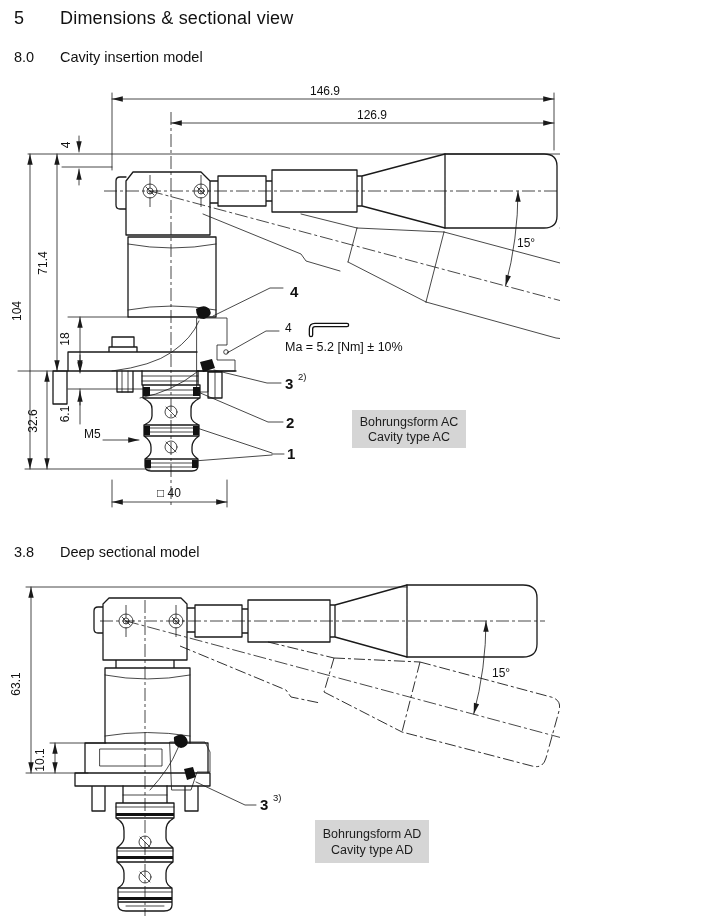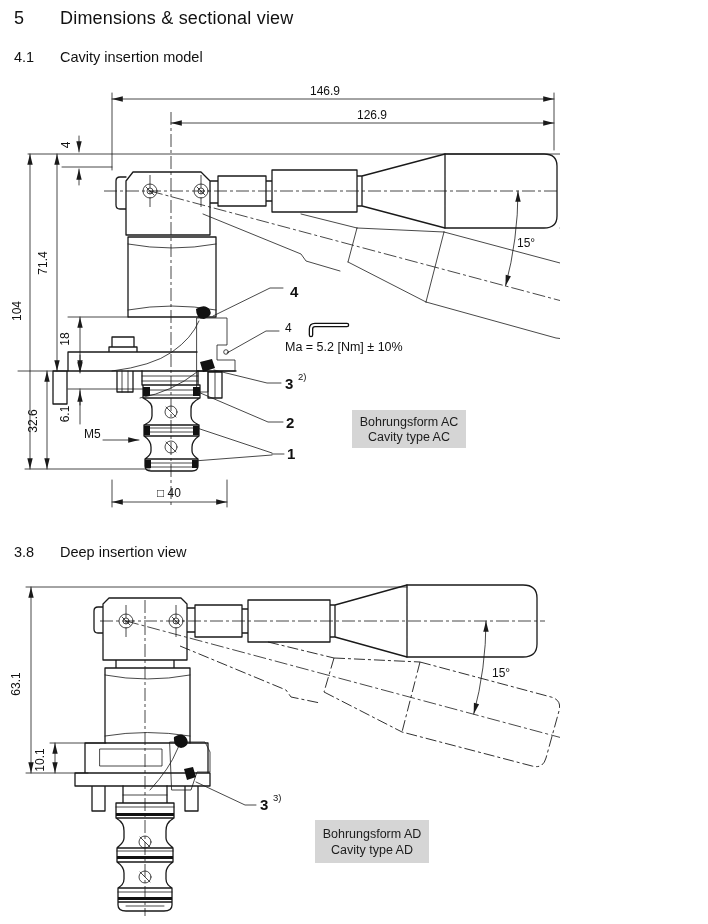--- a/index.html
+++ b/index.html
@@ -23,23 +23,23 @@
   .boxt{font-size:12.5px;fill:#1c1c1c;text-anchor:middle;}
   .mid{text-anchor:middle;}
 </style>
 </head>
 <body>
 
 <div id="page">
 
   <div class="h1"><span class="hnum">5</span><span>Dimensions &amp; sectional view</span></div>
 
-  <div class="h2"><span class="hnum">4.1</span><span>Cavity insertion model</span></div>
-
-  <div class="h3"><span class="hnum">3.8</span><span>Deep insertion view</span></div>
+  <div class="h2"><span class="hnum">8.0</span><span>Cavity insertion model</span></div>
+
+  <div class="h3"><span class="hnum">3.8</span><span>Deep sectional model</span></div>
 
   <svg width="708" height="924" viewBox="0 0 708 924">
     <defs>
       <pattern id="hp" patternUnits="userSpaceOnUse" width="6" height="6" patternTransform="rotate(45)">
         <line x1="0" y1="0" x2="0" y2="6" stroke="#333" stroke-width="1"></line>
       </pattern>
       <marker id="ar" viewBox="0 0 12 12" refX="11" refY="6" markerWidth="13" markerHeight="13" markerUnits="userSpaceOnUse" orient="auto-start-reverse">
         <path d="M1,3.5 L11,6 L1,8.5 Z" fill="#1a1a1a"></path>
       </marker>
     </defs>

